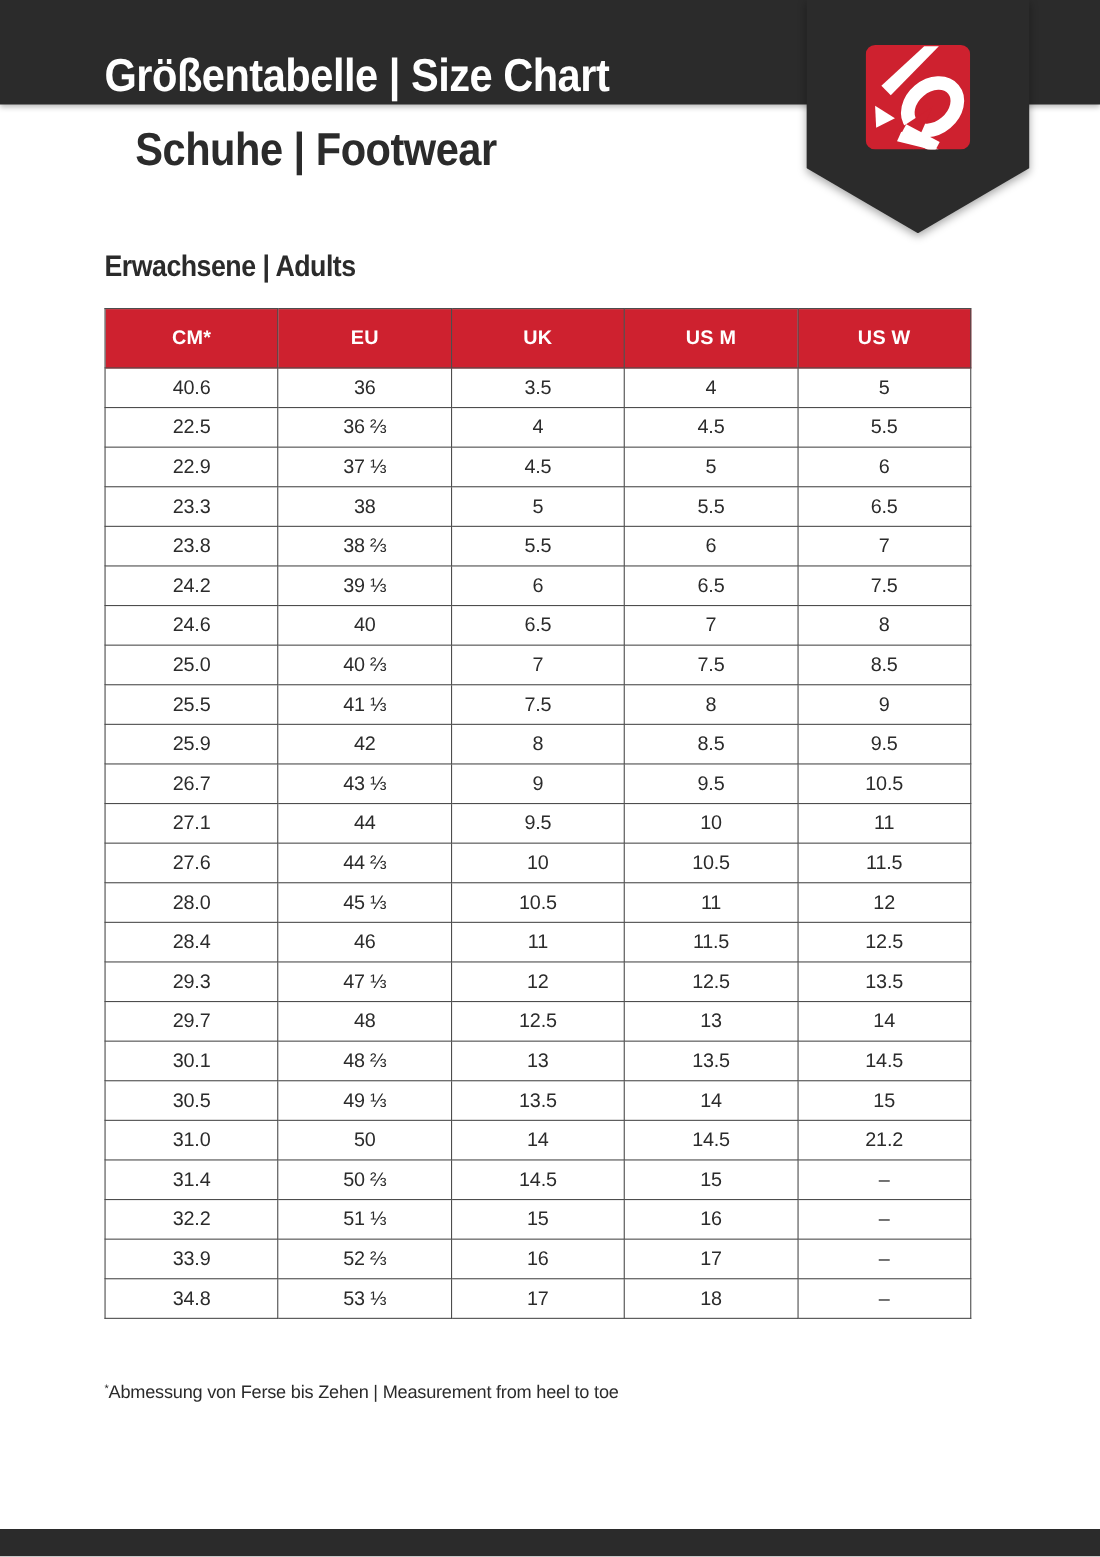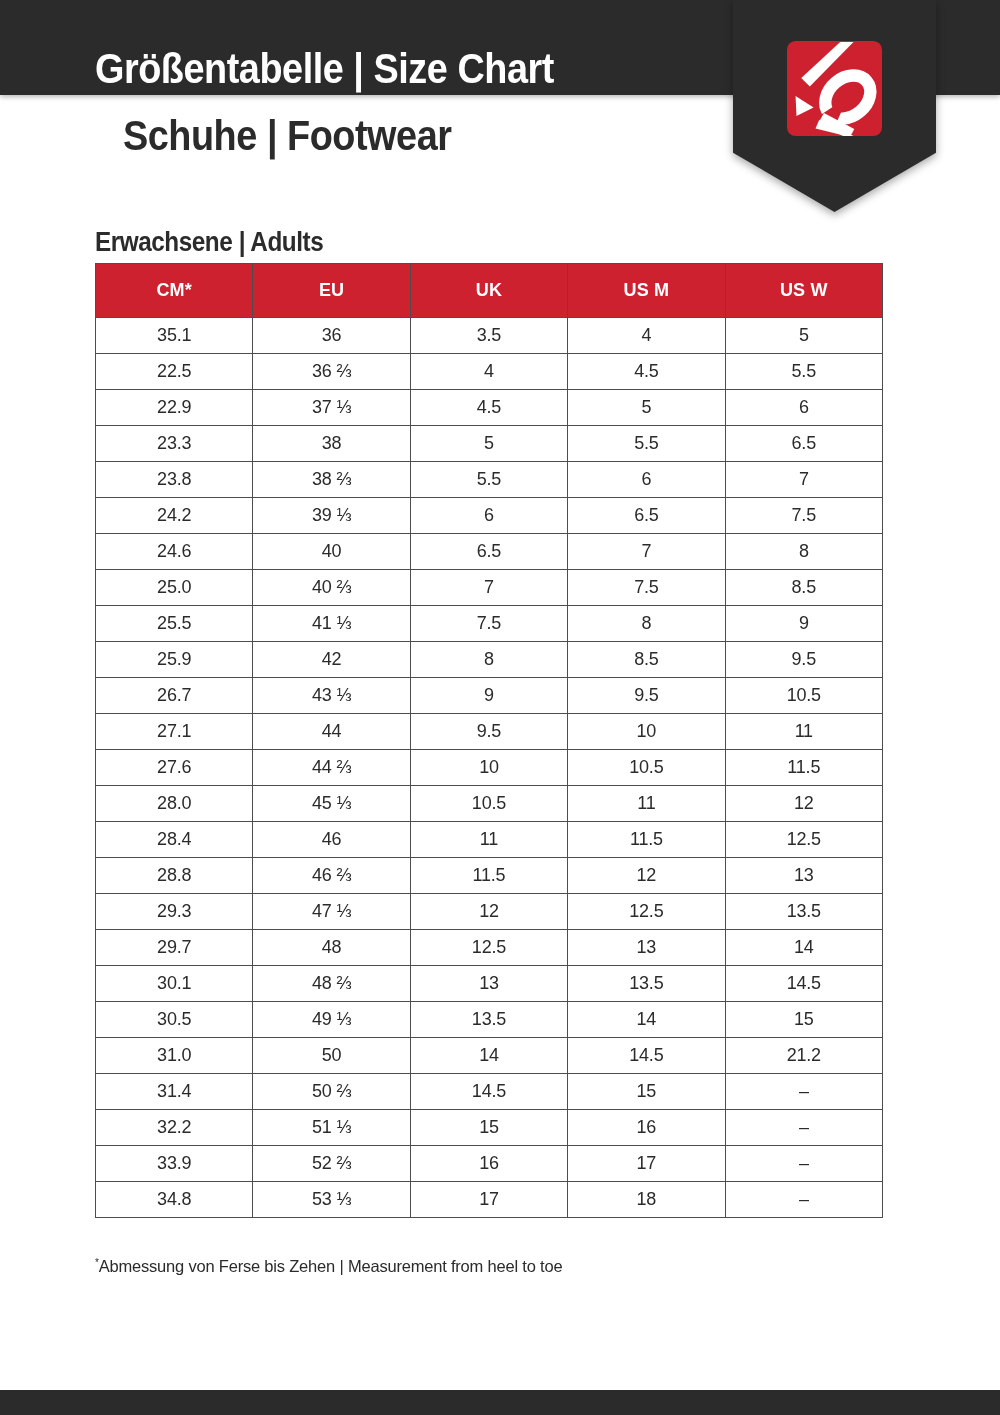--- a/index.html
+++ b/index.html
@@ -56,21 +56,21 @@
   
   .section-heading{
     position:absolute;left:95px;top:227px;
     color:var(--text);font-size:27px;font-weight:700;
     letter-spacing:-.5px;white-space:nowrap;
     transform:scaleX(.9);transform-origin:left top;
   }
 
   
   .size-table{
-    position:absolute;left:95px;top:263px;width:788px;
+    position:absolute;left:95px;top:280px;width:788px;
     border-collapse:collapse;table-layout:fixed;border-radius:21px;
   }
   .size-table th,.size-table td{
     border:1px solid var(--border);
     text-align:center;vertical-align:middle;
   }
   .size-table th{
     height:54px;background:var(--red);color:#ffffff;
     font-size:18px;font-weight:700;letter-spacing:.2px;
   }
@@ -129,21 +129,21 @@
       <tr id="size-table-header-row">
           <th>CM*</th>
           <th>EU</th>
           <th>UK</th>
           <th>US M</th>
           <th>US W</th>
         </tr>
     </thead>
     <tbody id="size-table-body">
         <tr>
-          <td>35.1</td>
+          <td>40.6</td>
           <td>36</td>
           <td>3.5</td>
           <td>4</td>
           <td>5</td>
         </tr>
         <tr>
           <td>22.5</td>
           <td>36 ⅔</td>
           <td>4</td>
           <td>4.5</td>
@@ -234,27 +234,20 @@
           <td>12</td>
         </tr>
         <tr>
           <td>28.4</td>
           <td>46</td>
           <td>11</td>
           <td>11.5</td>
           <td>12.5</td>
         </tr>
         <tr>
-          <td>28.8</td>
-          <td>46 ⅔</td>
-          <td>11.5</td>
-          <td>12</td>
-          <td>13</td>
-        </tr>
-        <tr>
           <td>29.3</td>
           <td>47 ⅓</td>
           <td>12</td>
           <td>12.5</td>
           <td>13.5</td>
         </tr>
         <tr>
           <td>29.7</td>
           <td>48</td>
           <td>12.5</td>

